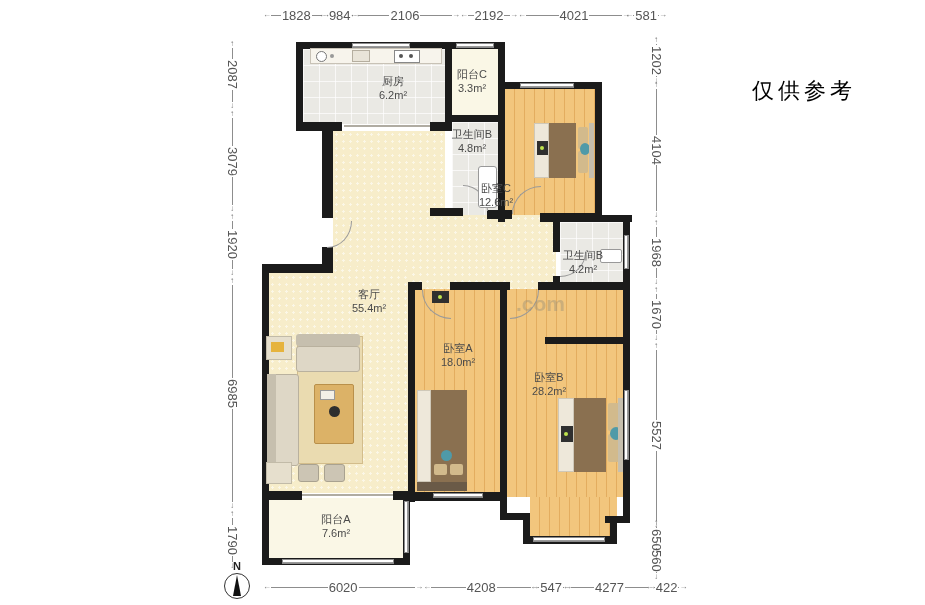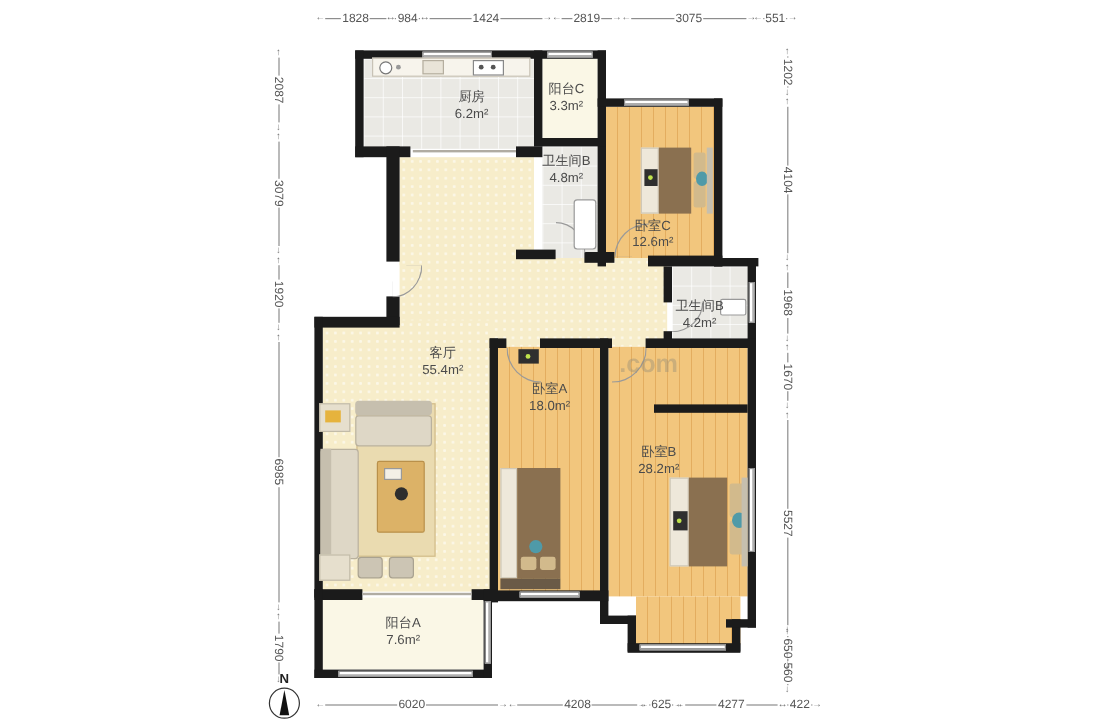--- a/index.html
+++ b/index.html
@@ -35,21 +35,21 @@
   
   .dim{position:absolute;display:flex;color:#555;}
   .dim-h{flex-direction:row;height:14px;}
   .dim-v{flex-direction:column;width:14px;}
   .dim-seg{display:flex;flex-basis:0;min-width:0;min-height:0;align-items:center;justify-content:center;}
   .dim-h .dim-seg{flex-direction:row;}
   .dim-v .dim-seg{flex-direction:column;}
   .dim-line{flex:1 1 0;}
   .dim-h .dim-line{border-top:1px solid #8d8d8d;min-width:1px;}
   .dim-v .dim-line{border-left:1px solid #8d8d8d;min-height:1px;}
-  .dim-val{font-size:10px;padding:0 1px;}
+  .dim-val{font-size:13px;padding:0 1px;}
   .dim-v .dim-val{writing-mode:vertical-rl;padding:1px 0;}
   .dim-arrow{font-size:8px;line-height:1;color:#777;}
   
   .notice{position:absolute;left:752px;top:74px;font-family:"Liberation Serif","DejaVu Serif",serif;
     font-size:22px;letter-spacing:4px;line-height:1.55;color:#000;}
   
   .compass{position:absolute;left:218px;top:560px;width:38px;text-align:center;}
   .compass-n{font-size:11px;font-weight:bold;color:#222;margin-bottom:1px;}
   .compass-circle{width:26px;height:26px;border:1px solid #333;border-radius:50%;margin:0 auto;
     background:#fff;display:flex;align-items:flex-end;justify-content:center;box-sizing:border-box;}
@@ -190,33 +190,33 @@
   <div>6.2m²</div>
 </div>
 <div class="room-label" style="left:472px;top:82px">
   <div>阳台C</div>
   <div>3.3m²</div>
 </div>
 <div class="room-label" style="left:472px;top:142px">
   <div>卫生间B</div>
   <div>4.8m²</div>
 </div>
-<div class="room-label" style="left:544px;top:196px">
+<div class="room-label" style="left:496px;top:196px">
   <div>卧室C</div>
   <div>12.6m²</div>
 </div>
 <div class="room-label" style="left:583px;top:263px">
   <div>卫生间B</div>
   <div>4.2m²</div>
 </div>
 <div class="room-label" style="left:369px;top:302px">
   <div>客厅</div>
   <div>55.4m²</div>
 </div>
-<div class="room-label" style="left:458px;top:332px">
+<div class="room-label" style="left:458px;top:356px">
   <div>卧室A</div>
   <div>18.0m²</div>
 </div>
 <div class="room-label" style="left:549px;top:385px">
   <div>卧室B</div>
   <div>28.2m²</div>
 </div>
 <div class="room-label" style="left:336px;top:527px">
   <div>阳台A</div>
   <div>7.6m²</div>
@@ -233,42 +233,42 @@
     <div class="dim-seg" style="flex-grow: 552;">
       <span class="dim-arrow">←</span>
       <span class="dim-line"></span>
       <span class="dim-val">984</span>
       <span class="dim-line"></span>
       <span class="dim-arrow">→</span>
     </div>
     <div class="dim-seg" style="flex-grow: 3022;">
       <span class="dim-arrow">←</span>
       <span class="dim-line"></span>
-      <span class="dim-val">1424</span>
+      <span class="dim-val">2106</span>
       <span class="dim-line"></span>
       <span class="dim-arrow">→</span>
     </div>
     <div class="dim-seg" style="flex-grow: 1588;">
       <span class="dim-arrow">←</span>
       <span class="dim-line"></span>
-      <span class="dim-val">2819</span>
+      <span class="dim-val">2192</span>
       <span class="dim-line"></span>
       <span class="dim-arrow">→</span>
     </div>
     <div class="dim-seg" style="flex-grow: 3075;">
       <span class="dim-arrow">←</span>
       <span class="dim-line"></span>
-      <span class="dim-val">3075</span>
+      <span class="dim-val">4021</span>
       <span class="dim-line"></span>
       <span class="dim-arrow">→</span>
     </div>
     <div class="dim-seg" style="flex-grow: 875;">
       <span class="dim-arrow">←</span>
       <span class="dim-line"></span>
-      <span class="dim-val">551</span>
+      <span class="dim-val">581</span>
       <span class="dim-line"></span>
       <span class="dim-arrow">→</span>
     </div>
   </div>
 <div class="dim dim-h" style="left:263px;top:580px;width:414px">
     <div class="dim-seg" style="flex-grow: 4270;">
       <span class="dim-arrow">←</span>
       <span class="dim-line"></span>
       <span class="dim-val">6020</span>
       <span class="dim-line"></span>
@@ -277,21 +277,21 @@
     <div class="dim-seg" style="flex-grow: 3094;">
       <span class="dim-arrow">←</span>
       <span class="dim-line"></span>
       <span class="dim-val">4208</span>
       <span class="dim-line"></span>
       <span class="dim-arrow">→</span>
     </div>
     <div class="dim-seg" style="flex-grow: 625;">
       <span class="dim-arrow">←</span>
       <span class="dim-line"></span>
-      <span class="dim-val">625</span>
+      <span class="dim-val">547</span>
       <span class="dim-line"></span>
       <span class="dim-arrow">→</span>
     </div>
     <div class="dim-seg" style="flex-grow: 2488;">
       <span class="dim-arrow">←</span>
       <span class="dim-line"></span>
       <span class="dim-val">4277</span>
       <span class="dim-line"></span>
       <span class="dim-arrow">→</span>
     </div>
@@ -386,20 +386,21 @@
     <div class="dim-seg" style="flex-grow: 560;">
       <span class="dim-arrow">↑</span>
       <span class="dim-line"></span>
       <span class="dim-val">560</span>
       <span class="dim-line"></span>
       <span class="dim-arrow">↓</span>
     </div>
   </div>
 
 <div class="notice">
+  <div>仅供参考</div>
 </div>
 
 <div class="compass">
   <div class="compass-n">N</div>
   <div class="compass-circle">
     <div class="needle"></div>
   </div>
 </div>
 
 </body></html>

